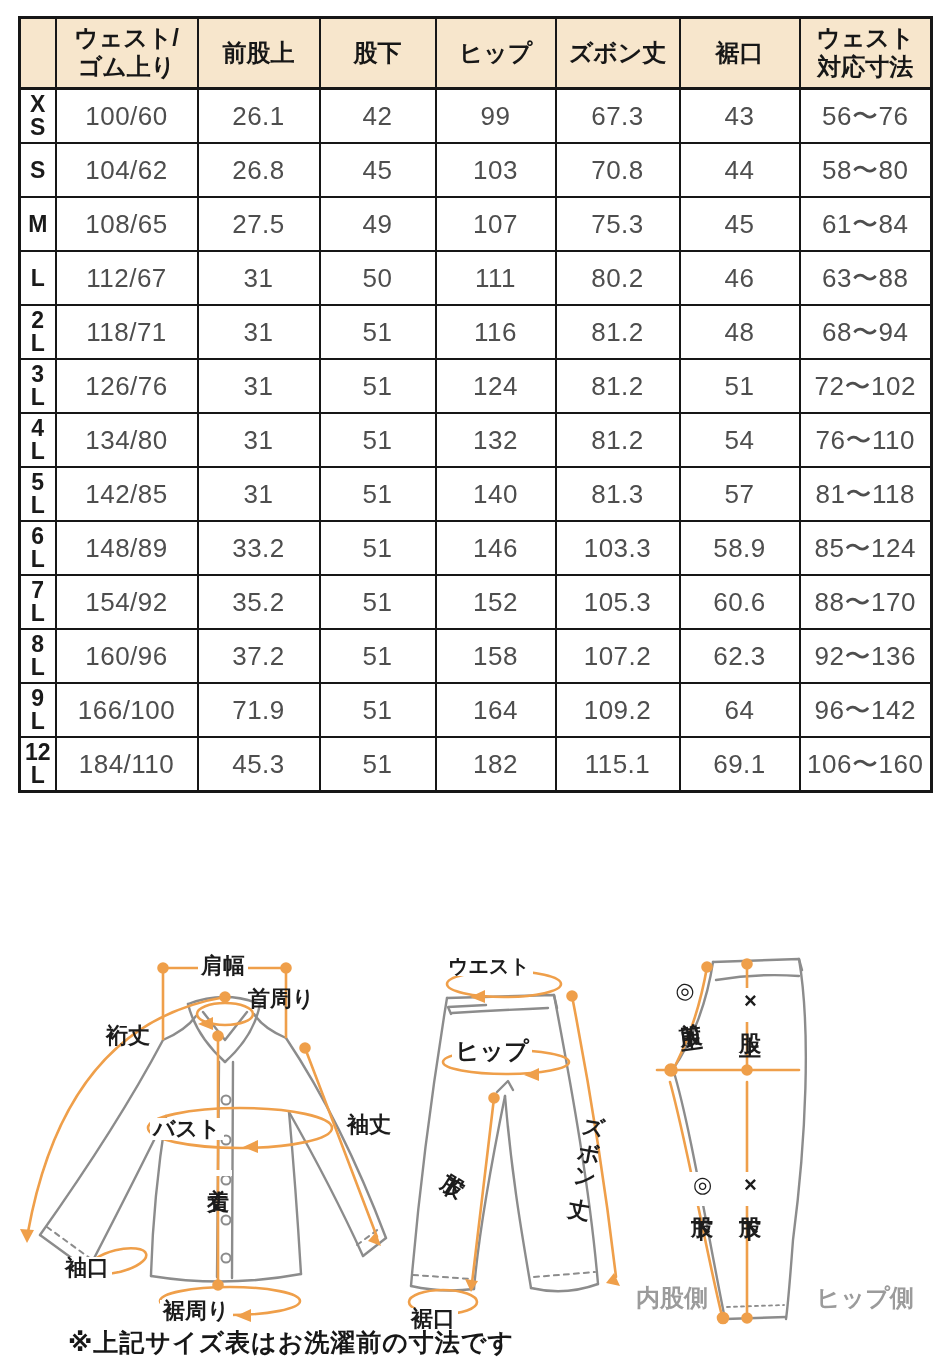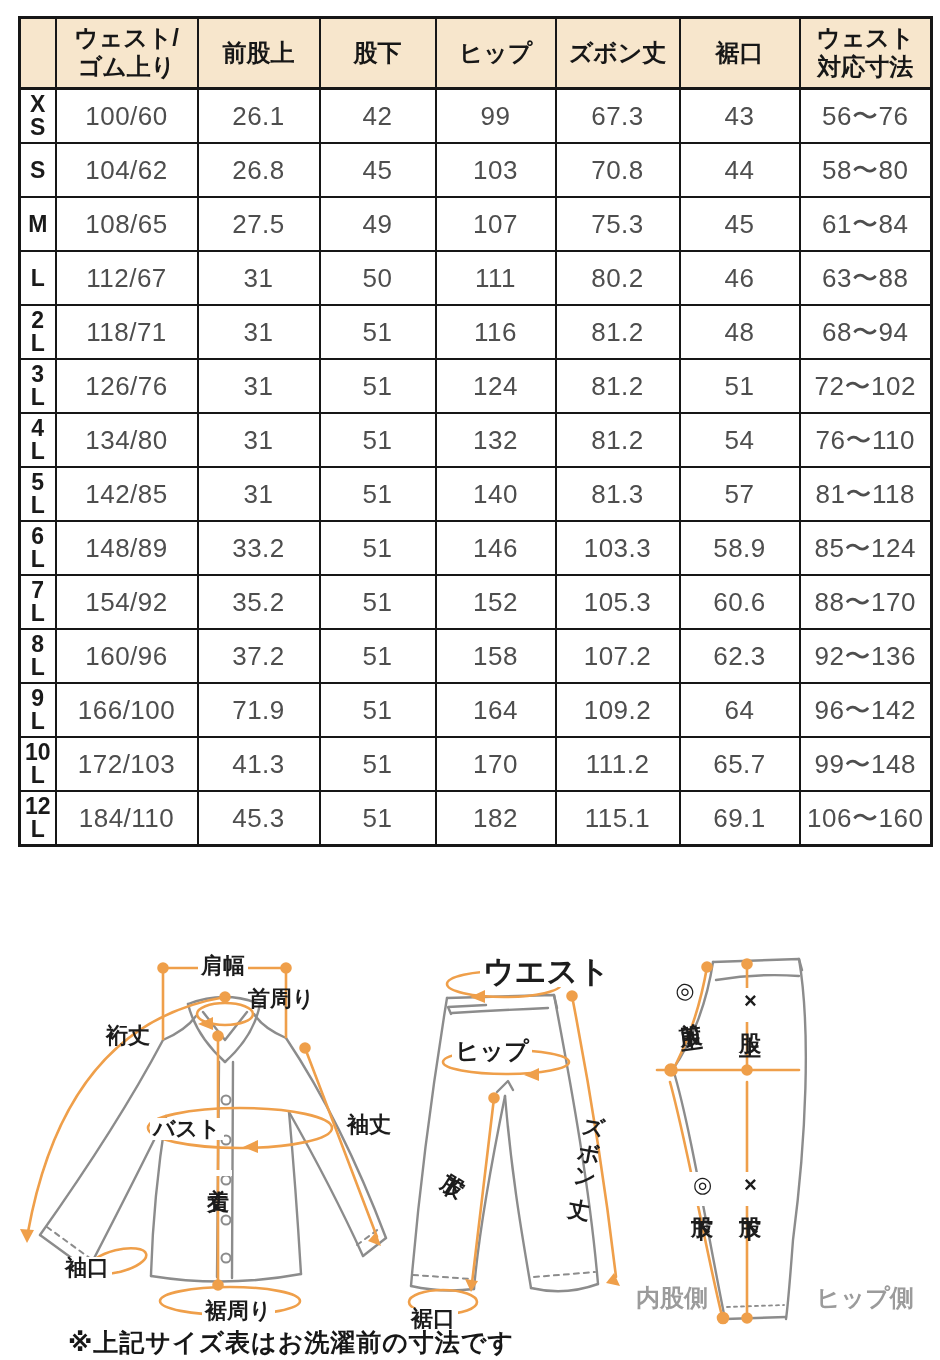--- a/index.html
+++ b/index.html
@@ -204,31 +204,20 @@
 L</th>
           <td>166/100</td>
           <td>71.9</td>
           <td>51</td>
           <td>164</td>
           <td>109.2</td>
           <td>64</td>
           <td>96〜142</td>
         </tr>
         <tr>
-          <th class="size-cell">10
-L</th>
-          <td>172/103</td>
-          <td>41.3</td>
-          <td>51</td>
-          <td>170</td>
-          <td>111.2</td>
-          <td>65.7</td>
-          <td>99〜148</td>
-        </tr>
-        <tr>
           <th class="size-cell">12
 L</th>
           <td>184/110</td>
           <td>45.3</td>
           <td>51</td>
           <td>182</td>
           <td>115.1</td>
           <td>69.1</td>
           <td>106〜160</td>
         </tr>
@@ -345,23 +334,23 @@
       </g>
     </svg>
 
     <div class="hlabel bg" style="left:198px;top:15px;">肩幅</div>
     <div class="hlabel" style="left:248px;top:48px;">首周り</div>
     <div class="hlabel" style="left:106px;top:85px;">裄丈</div>
     <div class="hlabel bg" style="left:150px;top:178px;">バスト</div>
     <div class="hlabel bg" style="left:344px;top:174px;">袖丈</div>
     <div class="vlabel bg" style="left:204px;top:230px;">着丈</div>
     <div class="hlabel bg" style="left:62px;top:317px;">袖口</div>
-    <div class="hlabel bg" style="left:160px;top:360px;margin-left:42px;">裾周り</div>
-
-    <div class="hlabel bg" style="left:480px;top:16px;font-size:31px;">ウエスト</div>
+    <div class="hlabel bg" style="left:160px;top:360px;">裾周り</div>
+
+    <div class="hlabel bg" style="left:445px;top:16px;font-size:20px;">ウエスト</div>
     <div class="hlabel bg" style="left:452px;top:99px;font-size:24px;">ヒップ</div>
     <div class="vlabel rot10" style="left:580px;top:158px;">ズボン丈</div>
     <div class="vlabel rot32 bg" style="left:452px;top:222px;">股下</div>
     <div class="hlabel bg" style="left:408px;top:368px;">裾口</div>
 
     <div class="vlabel rotm8" style="left:674px;top:38px;">◎前股上</div>
     <div class="vlabel bg" style="left:736px;top:48px;">×股上</div>
     <div class="vlabel bg" style="left:688px;top:232px;">◎股下</div>
     <div class="vlabel bg" style="left:736px;top:232px;">×股下</div>
     <div class="hlabel muted" style="left:636px;top:346px;">内股側</div>

